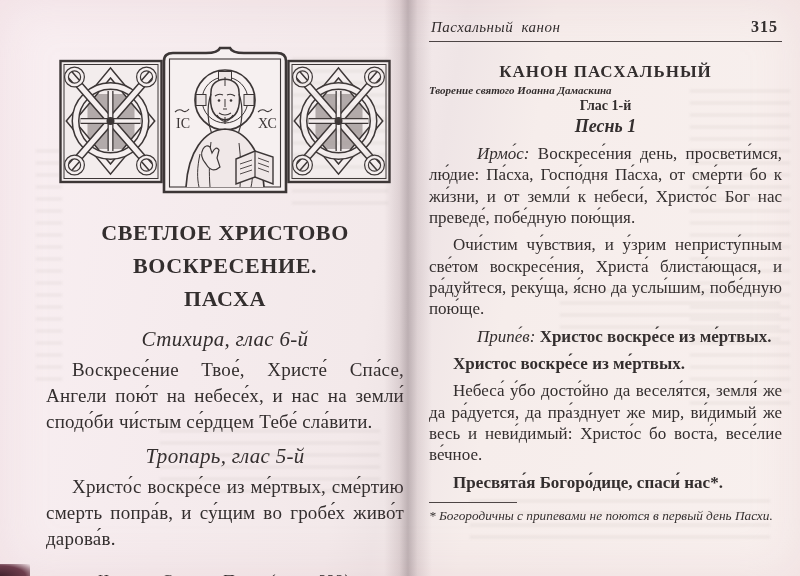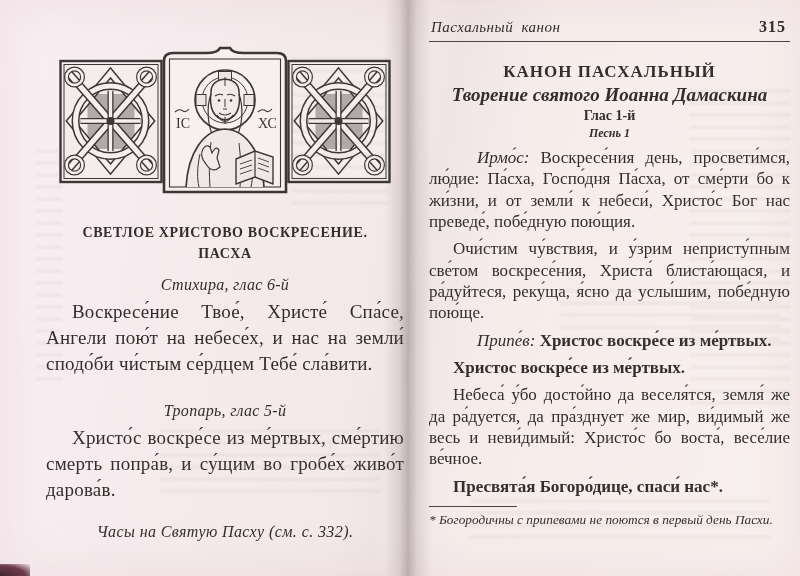--- a/index.html
+++ b/index.html
@@ -17,52 +17,52 @@
   }
   .gutter-shadow {
     position:absolute; left:384px; top:0; width:48px; height:576px;
     background:linear-gradient(to right,
       rgba(112,86,94,0) 0%, rgba(112,86,94,0.16) 32%,
       rgba(72,52,60,0.30) 50%, rgba(112,86,94,0.14) 70%, rgba(112,86,94,0) 100%);
     pointer-events:none;
   }
   .page { position:absolute; top:0; height:576px; }
   .page-left  { left:12px;    width:398px; padding:40px 6px 0 34px; }
-  .page-right { left:424px; width:376px; padding:18px 10px 0 5px; }
+  .page-right { left:424px; width:376px; padding:18px 18px 0 5px; }
 
   
   .headpiece { display:block; margin:4px auto 0 auto; }
   .lp-heading {
-    margin-top:26px; text-align:center; font-weight:bold;
-    font-size:14px; line-height:1.5; letter-spacing:0.6px;
+    margin-top:20px; text-align:center; font-weight:bold;
+    font-size:22px; line-height:1.5; letter-spacing:0.6px;
   }
   .rubric {
     margin-top:12px; text-align:center; font-style:italic;
-    font-size:16px; letter-spacing:0.3px;
+    font-size:21px; letter-spacing:0.3px;
   }
   .lp-body {
     margin-top:5px; font-size:19px; line-height:1.37;
     text-align:justify; text-indent:26px; letter-spacing:0.2px;
   }
   .lp-footer {
     margin-top:20px; text-align:center; font-style:italic; font-size:16px;
     letter-spacing:0.4px;
   }
 
   
   .running-row {
     display:flex; justify-content:space-between; align-items:baseline;
     border-bottom:1.6px solid #4c4444; padding:0 4px 5px 2px;
   }
   .running-head { font-style:italic; font-size:15px; letter-spacing:0.5px; word-spacing:4px; }
   .page-number { font-weight:bold; font-size:16px; letter-spacing:1px; }
   .rp-title    { margin-top:20px;  text-align:center; font-weight:bold; font-size:17px; letter-spacing:1px; }
-  .rp-subtitle { margin-top:2px; text-align:center; font-weight:bold; font-style:italic; font-size:19px; }
+  .rp-subtitle { margin-top:2px; font-weight:bold; font-style:italic; font-size:11px; }
   .rp-glas     { margin-top:2px; text-align:center; font-weight:bold; font-size:14px; }
-  .rp-song     { margin-top:2px; text-align:center; font-weight:bold; font-style:italic; font-size:12px; }
+  .rp-song     { margin-top:2px; text-align:center; font-weight:bold; font-style:italic; font-size:18px; }
   .rp-body {
     margin-top:6px; font-size:17px; line-height:1.255;
     text-align:justify; text-indent:24px;
   }
   .rp-body .lbl { font-style:italic;margin-left:24px; }
   .rp-bold { font-weight:bold; }
   .footnote-block { margin-top:9px; }
   .footnote-rule { width:88px; border-top:1.4px solid #4c4444; margin-bottom:4px; }
   .footnote-text { font-style:italic; font-size:13.3px; line-height:1.35; text-align:justify; }
 
@@ -180,21 +180,21 @@
     </svg>
 
     <div class="lp-heading">
       <div>СВЕТЛОЕ ХРИСТОВО ВОСКРЕСЕНИЕ.</div>
       <div>ПАСХА</div>
     </div>
 
     <div class="rubric">Стихира, глас 6-й</div>
     <p class="lp-body">Воскресе́ние Твое́, Христе́ Спа́се, Ангели пою́т на небесе́х, и нас на земли́ сподо́би чи́стым се́рдцем Тебе́ сла́вити.</p>
 
-    <div class="rubric" style="margin-top:25px">Тропарь, глас 5-й</div>
+    <div class="rubric" style="margin-top:9px">Тропарь, глас 5-й</div>
     <p class="lp-body">Христо́с воскре́се из ме́ртвых, сме́ртию смерть попра́в, и су́щим во гробе́х живо́т дарова́в.</p>
 
     <div class="lp-footer">Часы на Святую Пасху (см. с. 332).</div>
   </div>
 
   <div class="page page-right">
 
     <div class="running-row">
       <span class="running-head">Пасхальный канон</span>
       <span class="page-number">315</span>

